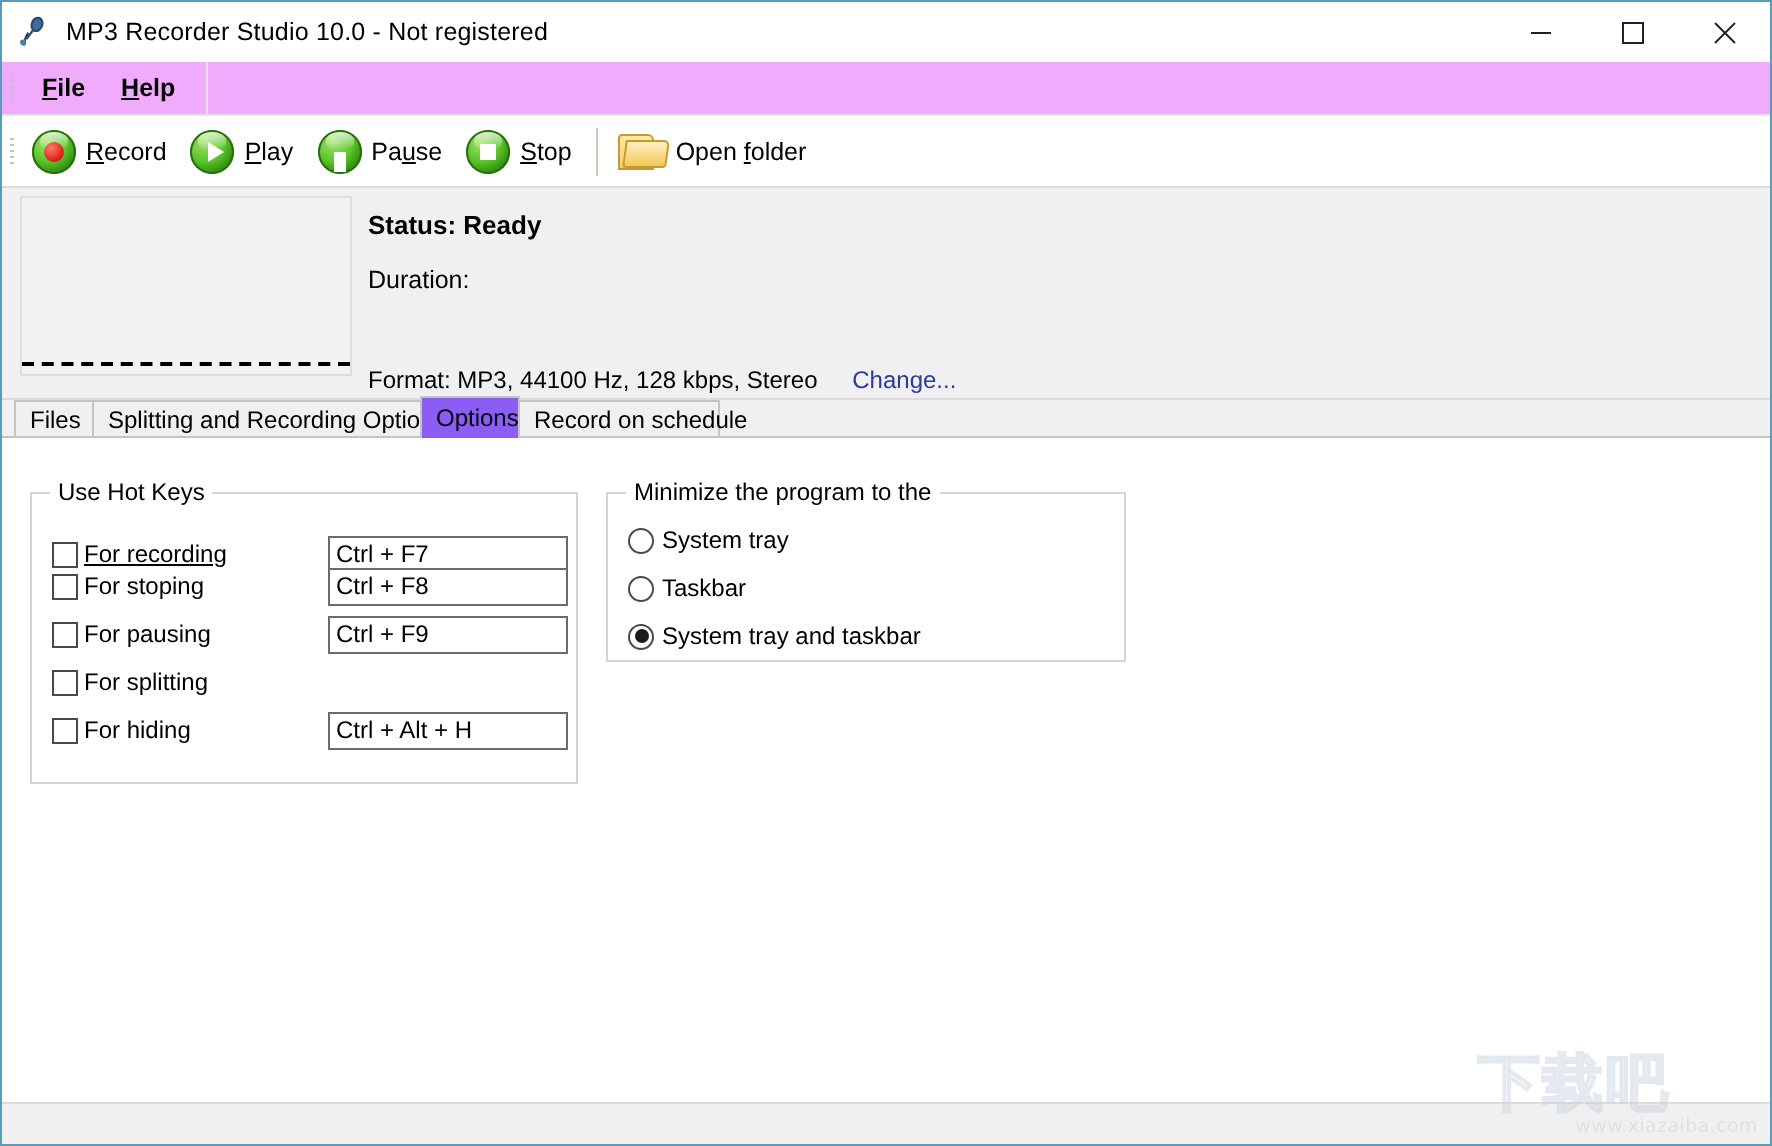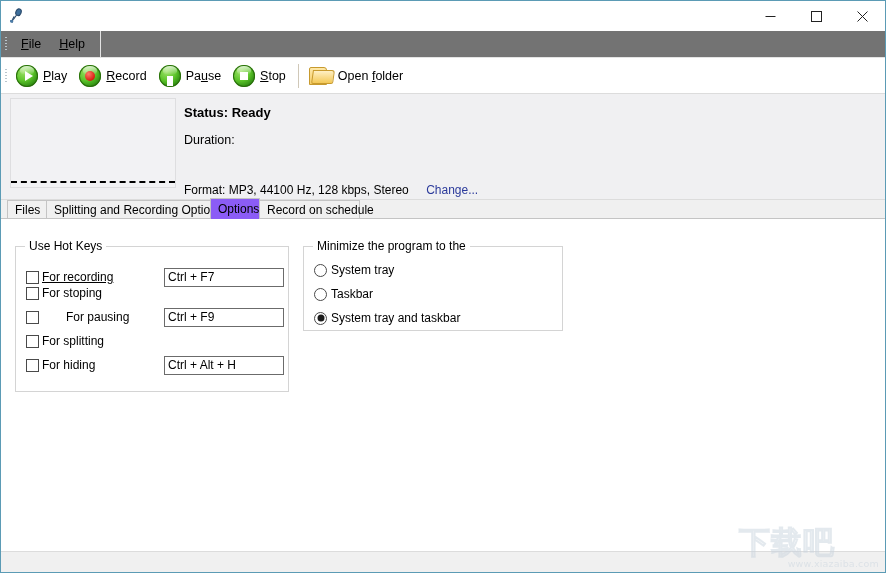--- a/index.html
+++ b/index.html
@@ -53,25 +53,26 @@
   .win-btn {
     width: 46px; height: 30px;
     display: flex; align-items: center; justify-content: center;
     font-size: 12px;
     color: #222;
   }
 
   
   .menubar {
     height: 26px;
-    background: #737373;
+    background: #f0abfc;
     border-bottom: 1px solid #e3e3e3;
     display: flex;
     align-items: center;
     position: relative;
+    font-weight: bold;
   }
   .grip {
     width: 7px; height: 16px;
     margin-left: 2px; margin-right: 2px;
     flex: 0 0 auto;
     background-image:
       repeating-linear-gradient(to bottom, #b9c5cc 0 1px, transparent 1px 3px);
     background-size: 2px 100%;
     background-repeat: no-repeat;
     background-position: 2px 1px;
@@ -399,20 +400,21 @@
       <svg width="18" height="18" viewBox="0 0 18 18">
         <g stroke="#2b4a6b" stroke-width="1.1" fill="none">
           <ellipse cx="10.5" cy="5.2" rx="2.6" ry="3.4" transform="rotate(22 10.5 5.2)" fill="#3e6f9c"></ellipse>
           <path d="M6.2 9.4 C4.8 11.2 4.2 13 4.4 15.2"></path>
           <path d="M4.6 15.3 C3.3 15.0 2.6 14.2 2.9 13.2"></path>
           <path d="M8.6 8.0 L5.2 12.6"></path>
         </g>
         <circle cx="3.6" cy="14.2" r="1.5" fill="#4b7ca8"></circle>
       </svg>
     </span>
+    <span class="title-text">MP3 Recorder Studio 10.0 - Not registered</span>
 
     <div class="win-controls">
       <div class="win-btn">
         <svg width="11" height="11" viewBox="0 0 11 11">
             <line x1="0.5" y1="5.5" x2="10.5" y2="5.5" stroke="#222" stroke-width="1"></line>
           </svg>
       </div>
       <div class="win-btn">
         <svg width="11" height="11" viewBox="0 0 11 11">
             <rect x="0.5" y="0.5" width="10" height="10" fill="none" stroke="#222" stroke-width="1"></rect>
@@ -432,30 +434,30 @@
     <span class="menu-item"><u>F</u><span>ile</span></span>
     <span class="menu-item"><u>H</u><span>elp</span></span>
     <span class="menubar-sep"></span>
   </div>
 
   <div class="toolbar">
     <span class="grip"></span>
 
     <div class="tbtn">
       <span class="ico-round">
+          <span class="ico-inner dot-red"></span>
+        </span>
+      <span class="tbtn-label"><u>R</u>ecord</span>
+    </div>
+
+    <div class="tbtn">
+      <span class="ico-round">
           <span class="ico-inner tri-white"></span>
         </span>
       <span class="tbtn-label"><u>P</u>lay</span>
-    </div>
-
-    <div class="tbtn">
-      <span class="ico-round">
-          <span class="ico-inner dot-red"></span>
-        </span>
-      <span class="tbtn-label"><u>R</u>ecord</span>
     </div>
 
     <div class="tbtn">
       <span class="ico-round"><span class="ico-inner bars-white"></span></span>
       <span class="tbtn-label">Pa<u>u</u>se</span>
     </div>
 
     <div class="tbtn">
       <span class="ico-round">
           <span class="ico-inner sq-white"></span>
@@ -502,23 +504,24 @@
 
       <div class="hk-row" style="top:20px;text-decoration:underline;">
         <span class="cb"></span>
         <span class="cb-label">For recording</span>
         <input class="hk-input" type="text" readonly="" value="Ctrl + F7" style="">
       </div>
 
       <div class="hk-row" style="top:36px;">
         <span class="cb"></span>
         <span class="cb-label">For stoping</span>
-      </div>
-
-      <div class="hk-row" style="top:60px;gap:24px;">
+        <input class="hk-input" type="text" readonly="" value="Ctrl + F8" style="">
+      </div>
+
+      <div class="hk-row" style="top:60px;">
         <span class="cb"></span>
         <span class="cb-label">For pausing</span>
         <input class="hk-input" type="text" readonly="" value="Ctrl + F9" style="">
       </div>
 
       <div class="hk-row" style="top:84px;">
         <span class="cb"></span>
         <span class="cb-label">For splitting</span>
       </div>
 

